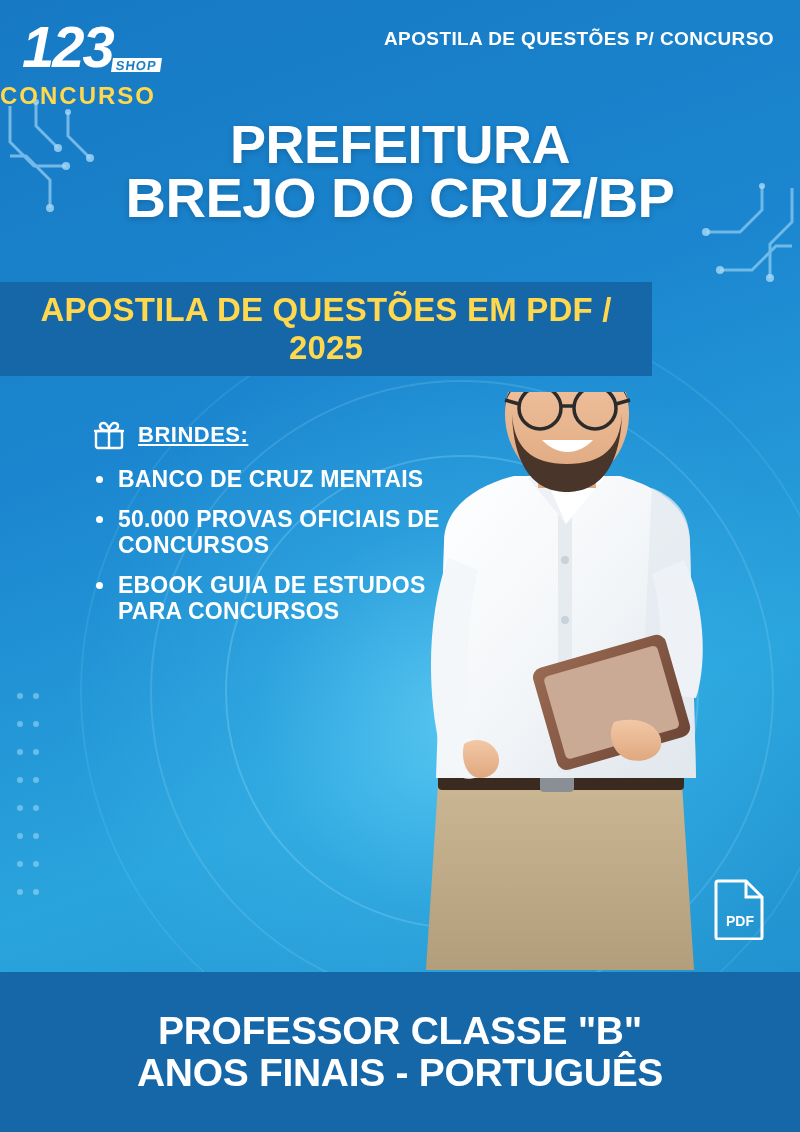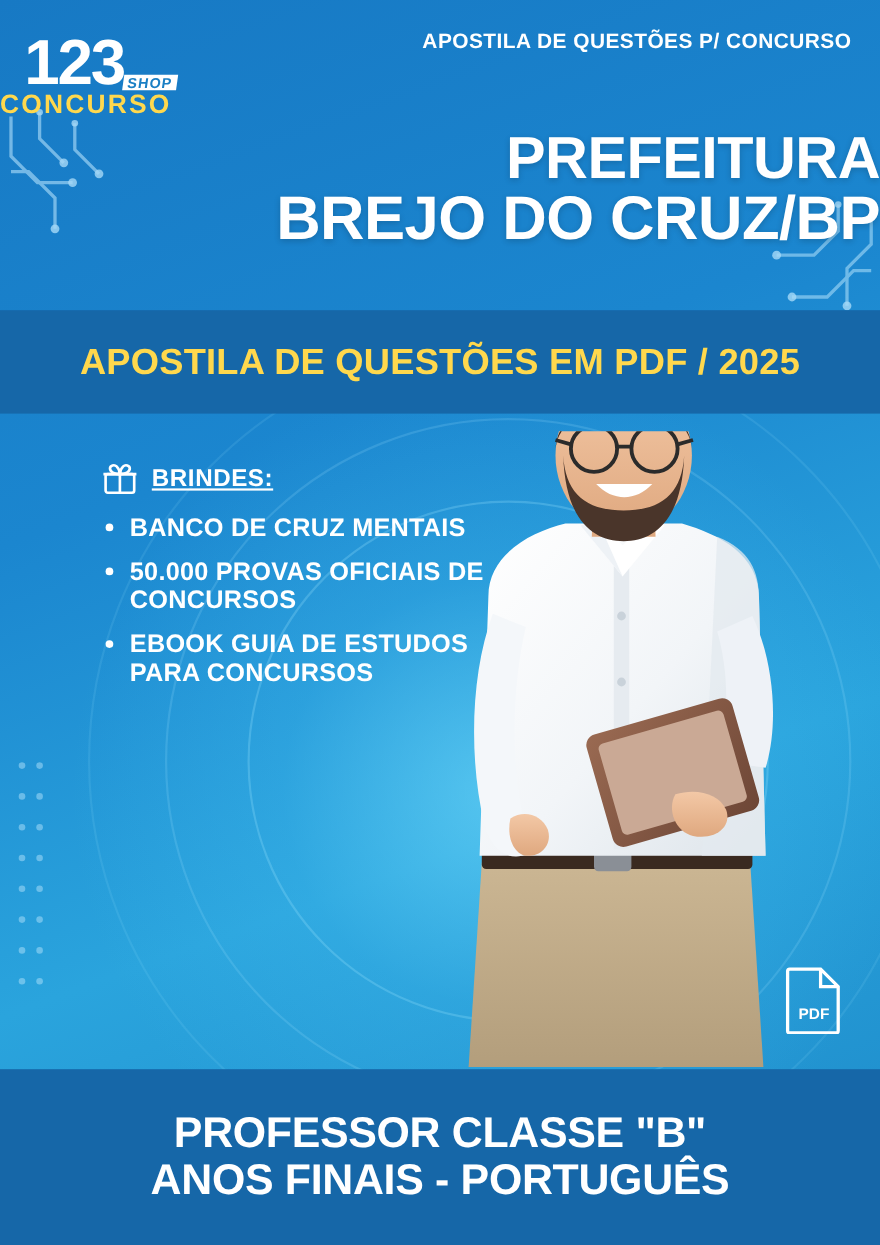--- a/index.html
+++ b/index.html
@@ -64,23 +64,23 @@
     position: absolute;
     left: 22px;
     top: 18px;
     color: #ffffff;
     line-height: 1;
     user-select: none;
   }
   .logo-123 {
     font-size: 58px;
     font-weight: bold;
+    font-style: italic;
     letter-spacing: -2px;
     display: inline-block;
-    margin-top: 10px;
   }
   .logo-shop {
     display: inline-block;
     background: #ffffff;
     color: #1a7fc4;
     font-size: 13px;
     font-weight: bold;
     letter-spacing: 1px;
     padding: 1px 4px 0 4px;
     position: absolute;
@@ -107,36 +107,36 @@
     top: 82px;
     color: #ffd84d;
     font-size: 24px;
     font-weight: bold;
     letter-spacing: 2px;
   }
   .title {
     position: absolute;
     left: 0; right: 0;
     top: 118px;
-    text-align: right;
+    text-align: center;
     color: #ffffff;
     font-weight: bold;
     font-size: 54px;
     line-height: 0.98;
     letter-spacing: -0.5px;
     text-shadow: 0 2px 6px rgba(0,0,0,0.18);
   }
   .title .l2 { font-size: 56px; }
 
   
   .banner {
     position: absolute;
     left: 0;
     top: 282px;
-    width: 800px;
+    width: 652px;
     height: 94px;
     background: #1667a8;
     display: flex;
     align-items: center;
     justify-content: center;
   }
   .banner-text {
     color: #ffd84d;
     font-size: 33px;
     font-weight: bold;

